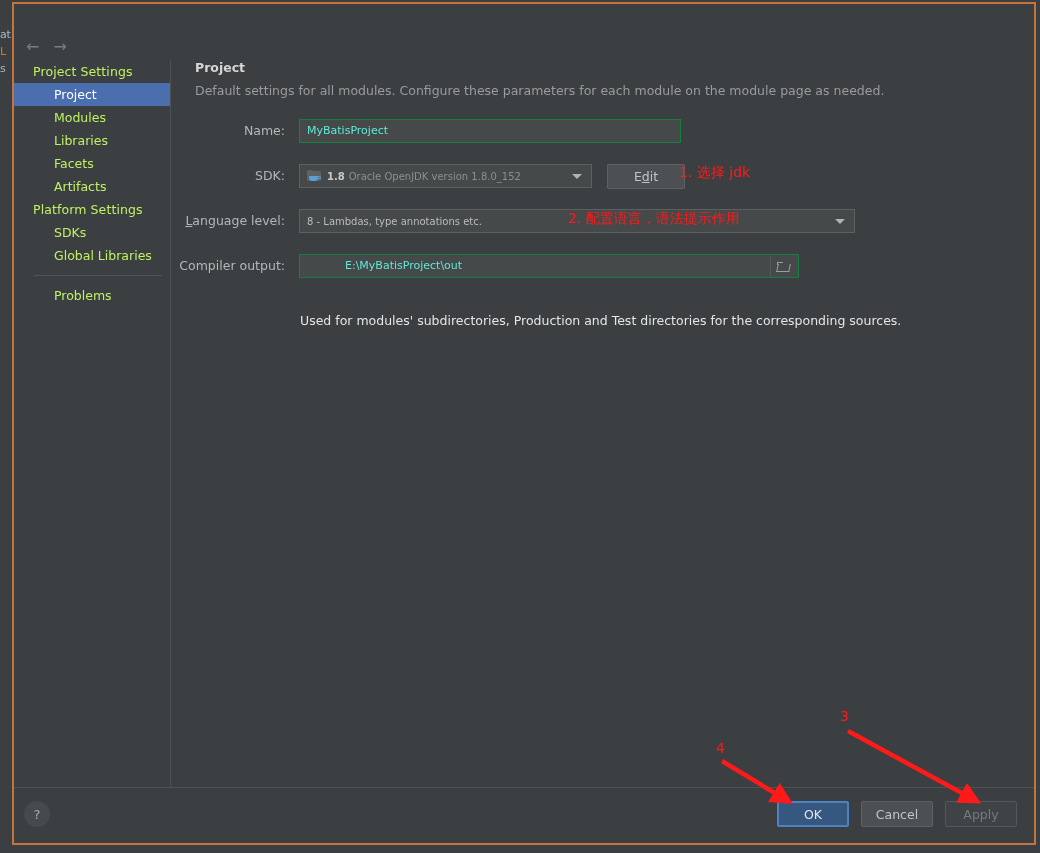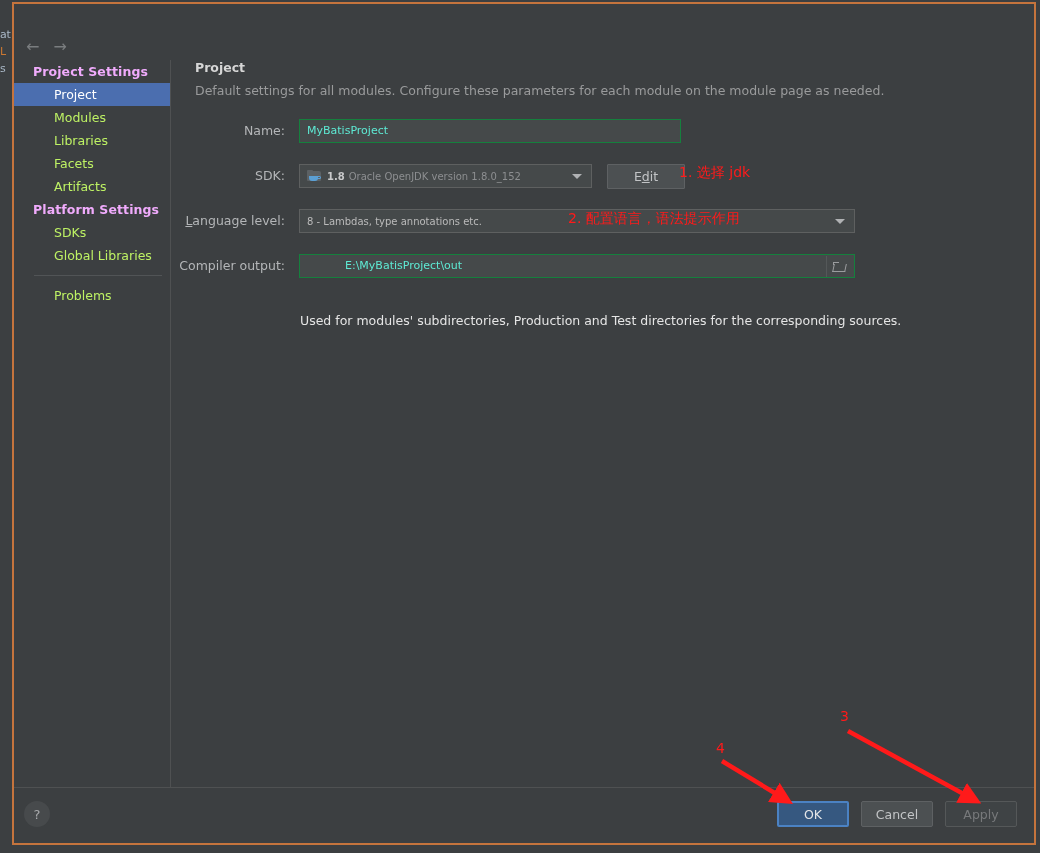--- a/index.html
+++ b/index.html
@@ -127,22 +127,22 @@
     left: 0;
     top: 56px;
     width: 157px;
     bottom: 56px;
     background: #3c3f41;
     border-right: 1px solid #4f5152;
     box-sizing: border-box;
   }
   .side-group {
     font-size: 12.5px;
-    font-weight: bold;
-    color: #f0abfc;
+    font-weight: normal;
+    color: #bef264;
     padding: 4px 0 4px 19px;
     letter-spacing: 0.1px;
   }
   .side-item {
     font-size: 12.5px;
     color: #bef264;
     padding: 4px 0 4px 40px;
     cursor: default;
   }
   .side-item.selected {
@@ -469,21 +469,21 @@
     <div class="form-row" style="top:176px">
       <div class="form-label" style="left:0px; width:113px;"><span class="mnem">L</span><span>anguage level:</span></div>
       <div class="combo" style="left:127px; width:556px;">
         <span>8 - Lambdas, type annotations etc.</span>
         <span class="arrow"></span>
       </div>
     </div>
 
     <div class="form-row" style="top:221px">
       <div class="form-label" style="left:0px; width:113px;">Compiler output:</div>
-      <div class="textfield" style="left:127px; width:556px;padding-left:45px;">
+      <div class="textfield" style="left:127px; width:500px;padding-left:45px;">
         <span>E:\MyBatisProject\out</span>
         <span class="browse-btn">
           <span class="folder-ico">
               <span class="ft"></span>
               <span class="fb"></span>
             </span>
         </span>
       </div>
     </div>
 

